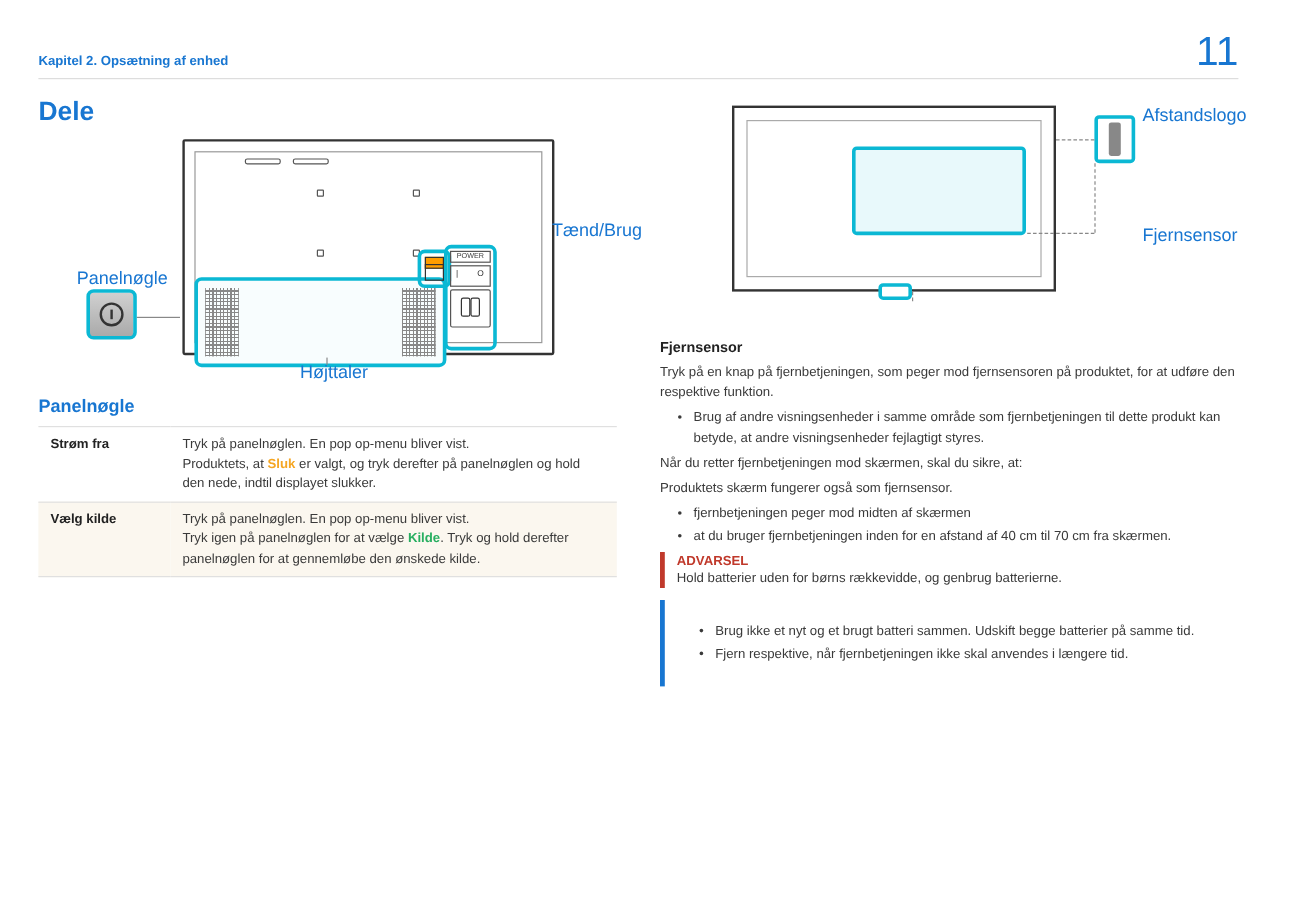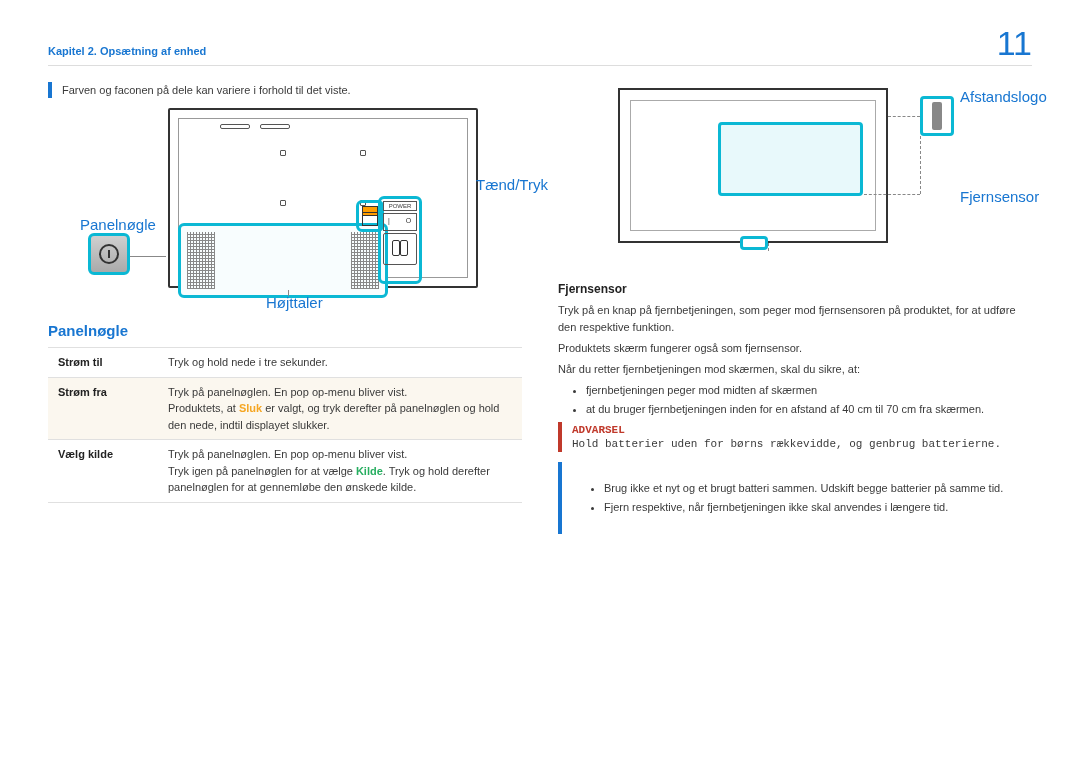--- a/index.html
+++ b/index.html
@@ -18,21 +18,21 @@
     padding: 0;
     width: 1080px;
     height: 763px;
     font-family: Arial, "Helvetica Neue", sans-serif;
     font-size: 11px;
     color: var(--text);
     background: #fff;
     overflow: hidden;
   }
   .page {
-    padding: 34px 48px 24px 48px;
+    padding: 34px 48px 24px 32px;
   }
   .header-row {
     display: flex;
     justify-content: space-between;
     align-items: baseline;
   }
   .chapter {
     color: var(--blue);
     font-size: 11px;
     font-weight: 600;
@@ -73,21 +73,21 @@
     font-size: 12px;
     margin: 14px 0 6px 0;
     color: #222;
   }
   .note-bar {
     border-left: 4px solid var(--blue);
     padding: 2px 0 2px 10px;
     font-size: 11px;
     margin: 2px 0 10px 0;
   }
-  .note-bar.warn { border-left-color: var(--red); font-family: Liberation Mono, monospace; }
+  .note-bar.warn { border-left-color: var(--red); }
   .note-bar.warn .warn-title {
     color: var(--red);
     font-weight: 700;
     display: block;
     margin-bottom: 2px;
   }
   .diagram-box {
     position: relative;
     height: 200px;
     margin-left: 40px;
@@ -301,21 +301,21 @@
 <div class="page">
   <div class="header-row">
     <div class="chapter">Kapitel 2. Opsætning af enhed</div>
     <div class="pagenum">11</div>
   </div>
   <hr class="top">
 
   <div class="columns">
 
     <div class="col">
-      <div class="note-bar">Farven og faconen på dele kan variere i forhold til det viste.</div>
+      <div class="h1">Dele</div>
 
       <div class="diagram-box">
         <div class="monitor-back">
           <div class="inner-rim"></div>
           <div class="vent v1"></div>
           <div class="vent v2"></div>
           <div class="screw" style="left:110px;top:40px"></div>
           <div class="screw" style="left:190px;top:40px"></div>
           <div class="screw" style="left:110px;top:90px"></div>
           <div class="screw" style="left:190px;top:90px"></div>
@@ -331,33 +331,29 @@
         <div class="power-area">
           <div class="power-btn">POWER</div>
           <div class="power-switch"></div>
           <div class="power-plug"></div>
         </div>
 
         <div class="panelkey-box"></div>
 
         <span class="dia-label" style="left:-8px;top:108px">Panelnøgle</span>
         <span class="dia-label" style="left:178px;top:186px">Højttaler</span>
-        <span class="dia-label" style="left:388px;top:68px">Tænd/Tryk</span>
+        <span class="dia-label" style="left:388px;top:68px">Tænd/Brug</span>
         <span class="connector-line" style="left:42px;top:148px;width:36px"></span>
         <span class="connector-line" style="left:200px;top:182px;width:1px;border-left:1px solid #888;height:6px;border-top:none"></span>
       </div>
 
       <div class="h2">Panelnøgle</div>
 
       <table class="panel">
         <tbody>
-            <tr>
-          <td class="key">Strøm til</td>
-          <td>Tryk og hold nede i tre sekunder.</td>
-        </tr>
         <tr>
           <td class="key">Strøm fra</td>
           <td>
             <span>Tryk på panelnøglen. En pop op-menu bliver vist.</span><br>
             <span>Produktets, at </span><span class="kw-orange">Sluk</span><span> er valgt, og tryk derefter på panelnøglen og hold den nede, indtil displayet slukker.</span>
           </td>
         </tr>
         <tr>
           <td class="key">Vælg kilde</td>
           <td>
@@ -385,22 +381,25 @@
         <span class="dotted" style="left:150px;top:155px;width:1px;height:8px;border-left:1px dashed #888;border-top:none"></span>
         <span class="dotted" style="left:246px;top:106px;width:56px"></span>
         <span class="dotted" style="left:302px;top:48px;width:1px;height:58px;border-left:1px dashed #888;border-top:none"></span>
 
         <span class="dia-label" style="left:342px;top:0px">Afstandslogo</span>
         <span class="dia-label" style="left:342px;top:100px">Fjernsensor</span>
       </div>
 
       <div class="h3">Fjernsensor</div>
       <p class="body">Tryk på en knap på fjernbetjeningen, som peger mod fjernsensoren på produktet, for at udføre den respektive funktion.</p>
+      <ul class="bullets">
+        <li>Brug af andre visningsenheder i samme område som fjernbetjeningen til dette produkt kan betyde, at andre visningsenheder fejlagtigt styres.</li>
+      </ul>
+      <p class="body">Når du retter fjernbetjeningen mod skærmen, skal du sikre, at:</p>
       <p class="body">Produktets skærm fungerer også som fjernsensor.</p>
-      <p class="body">Når du retter fjernbetjeningen mod skærmen, skal du sikre, at:</p>
       <ul class="bullets">
         <li>fjernbetjeningen peger mod midten af skærmen</li>
         <li>at du bruger fjernbetjeningen inden for en afstand af 40 cm til 70 cm fra skærmen.</li>
       </ul>
 
       <div class="note-bar warn">
         <span class="warn-title">ADVARSEL</span>
         <span>Hold batterier uden for børns rækkevidde, og genbrug batterierne.</span>
       </div>
 

